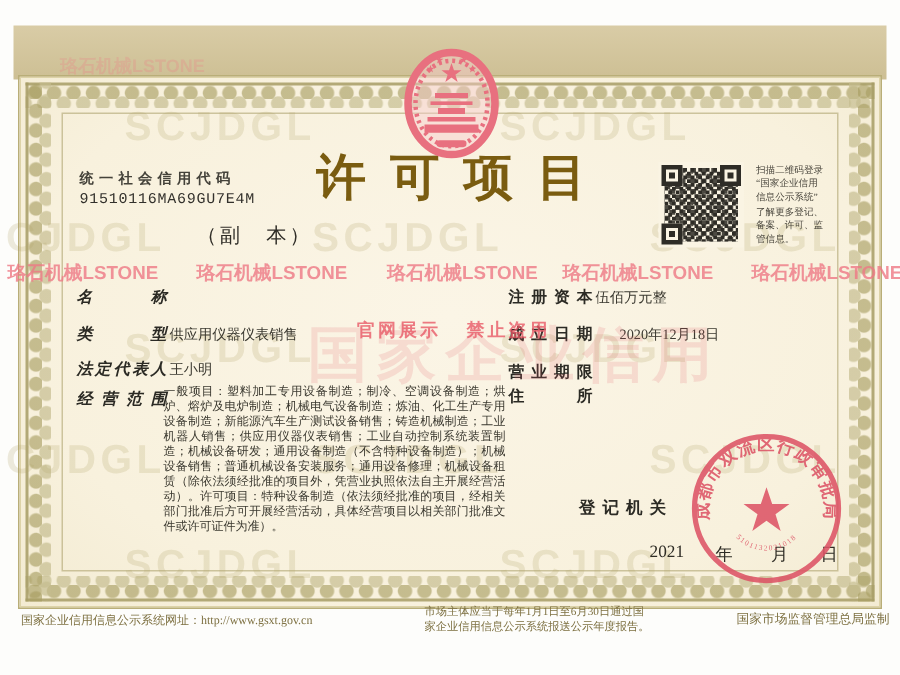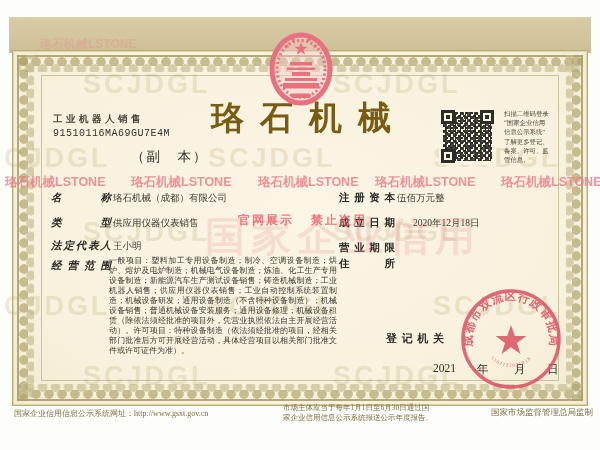--- a/index.html
+++ b/index.html
@@ -133,42 +133,41 @@
     <use href="#st" transform="translate(40,11) scale(.4)" fill="#e8707f"></use>
     <use href="#st" transform="translate(46,17) scale(.4)" fill="#e8707f"></use>
     <rect x="21" y="33" width="22" height="3.4" fill="#e8707f"></rect>
     <rect x="18" y="38.6" width="28" height="2.4" fill="#e8707f"></rect>
     <rect x="23" y="43" width="18" height="4" fill="#e8707f"></rect>
     <rect x="16" y="49" width="32" height="3" fill="#e8707f"></rect>
     <rect x="14" y="54" width="36" height="5.5" fill="#e8707f"></rect>
     <rect x="22" y="64.5" width="20" height="4.6" rx="2.2" fill="#e8707f"></rect>
   </svg>
 
-  <div class="cc-label">工业机器人销售</div>
+  <div class="cc-label">统一社会信用代码</div>
   <div class="cc-code">91510116MA69GU7E4M</div>
-  <div class="title">珞石机械</div>
+  <div class="title">许可项目</div>
   <div class="subtitle">（副　本）</div>
 
   <div class="qr">
     <div class="qr-mods"></div>
     <div class="qf tl"></div>
     <div class="qf tr"></div>
     <div class="qf bl"></div>
   </div>
   <div class="qr-caption">
     <div>扫描二维码登录</div>
     <div>“国家企业信用</div>
     <div>信息公示系统”</div>
     <div>了解更多登记、</div>
     <div>备案、许可、监</div>
     <div>管信息。</div>
   </div>
 
   <span class="flabel l-lab" style="top:140px">名称</span>
-  <span class="fvalue" style="left:100px;top:141px">珞石机械（成都）有限公司</span>
   <span class="flabel l-lab" style="top:165px">类型</span>
   <span class="fvalue" style="left:100px;top:166px">供应用仪器仪表销售</span>
   <span class="flabel l-lab" style="top:188px">法定代表人</span>
   <span class="fvalue" style="left:100px;top:189px">王小明</span>
   <span class="flabel l-lab" style="top:208px">经营范围</span>
   <div class="scope">一般项目：塑料加工专用设备制造；制冷、空调设备制造；烘炉、熔炉及电炉制造；机械电气设备制造；炼油、化工生产专用设备制造；新能源汽车生产测试设备销售；铸造机械制造；工业机器人销售；供应用仪器仪表销售；工业自动控制系统装置制造；机械设备研发；通用设备制造（不含特种设备制造）；机械设备销售；普通机械设备安装服务；通用设备修理；机械设备租赁（除依法须经批准的项目外，凭营业执照依法自主开展经营活动）。许可项目：特种设备制造（依法须经批准的项目，经相关部门批准后方可开展经营活动，具体经营项目以相关部门批准文件或许可证件为准）。</div>
 
   <span class="flabel r-lab" style="top:140px">注册资本</span>
   <span class="fvalue" style="left:384px;top:141px">伍佰万元整</span>
   <span class="flabel r-lab" style="top:165px">成立日期</span>

